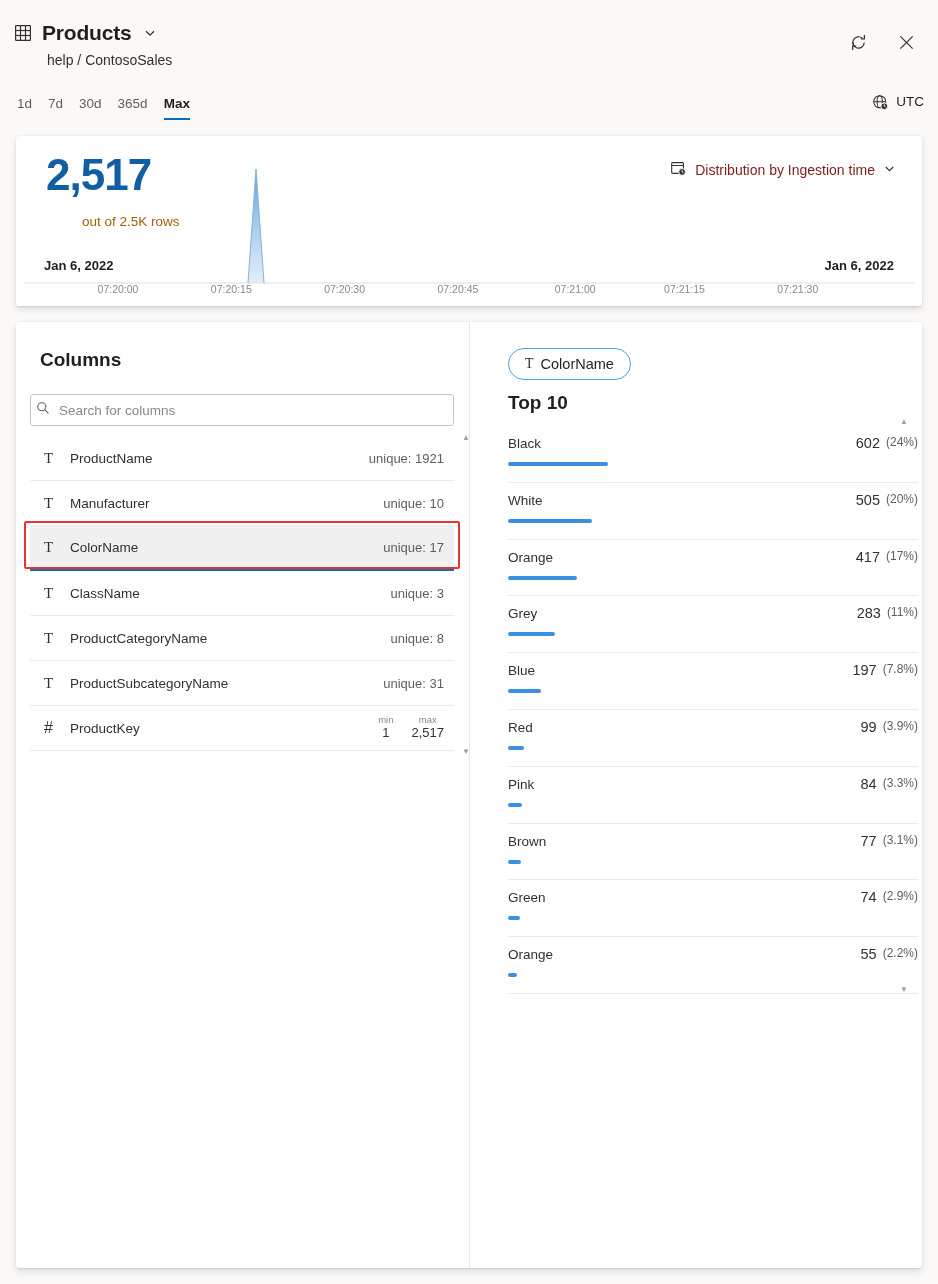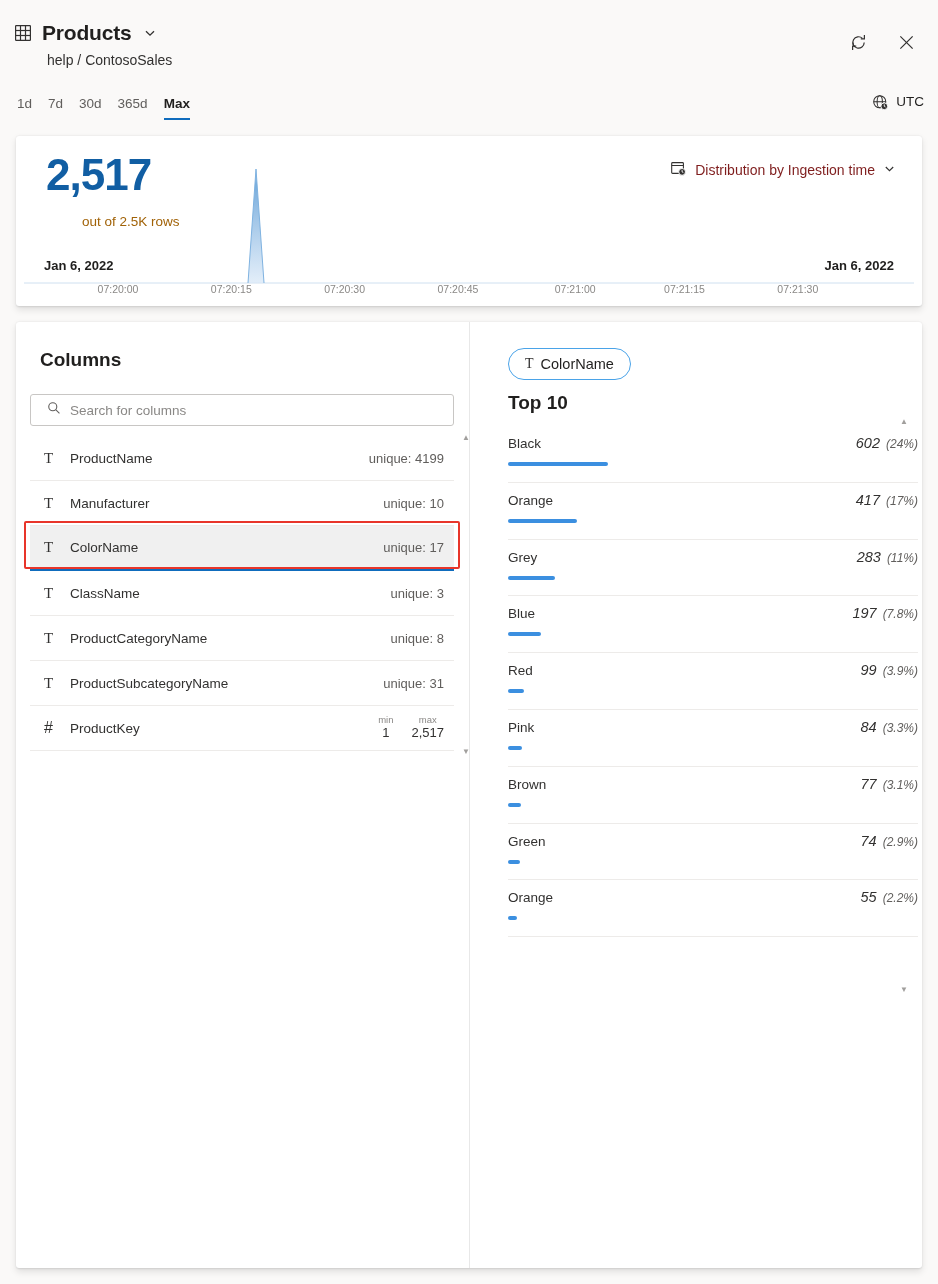--- a/index.html
+++ b/index.html
@@ -110,21 +110,21 @@
 
   
   .cols-pane { position: absolute; left: 0; top: 0; width: 453px; height: 946px; }
   .cols-title {
     position: absolute; left: 24px; top: 27px;
     font-size: 19px; font-weight: bold; color: #201f1e;
   }
   .search-wrap {
     position: absolute; left: 14px; top: 72px; width: 424px; height: 32px;
     border: 1px solid #c8c6c4; border-radius: 3px; background: #fff;
-    display: flex; align-items: center; gap: 9px; padding: 0 16px;
+    display: flex; align-items: center; gap: 9px; padding: 0 5px;
   }
   .search-wrap .ph { font-size: 13.5px; color: #8a8886; }
 
   .col-list {
     position: absolute; left: 14px; top: 114px; width: 440px; height: 320px;
   }
   .col-row {
     position: relative; height: 45px; width: 424px;
     display: flex; align-items: center;
     border-bottom: 1px solid #edebe9;
@@ -181,21 +181,21 @@
     position: relative; height: 56.8px; width: 410px;
     border-bottom: 1px solid #edebe9;
     padding-top: 10px;
   }
   .val-row .vname {
     position: absolute; left: 0; top: 10px;
     font-size: 13.5px; color: #323130;
   }
   .val-row .vnum {
     position: absolute; right: 0; top: 9px;
-    display: flex; align-items: flex-end; gap: 6px; font-style: italic;
+    display: flex; align-items: flex-start; gap: 6px;
   }
   .vnum .n { font-size: 14.5px; color: #323130; }
   .vnum .p { font-size: 12px; color: #605e5c; }
   .val-row .bar {
     position: absolute; left: 0; top: 36px; height: 4px;
     background: #3b8fe0; border-radius: 2px;
   }
 </style>
 </head>
 <body>
@@ -328,21 +328,21 @@
             <line x1="10.2" y1="10.2" x2="14.2" y2="14.2"></line>
           </svg>
         </span>
         <span class="ph">Search for columns</span>
       </div>
 
       <div class="col-list" id="col-list">
           <div class="col-row">
             <span class="tglyph">T</span>
             <span class="cname">ProductName</span>
-            <span class="cmeta">unique: 4199</span>
+            <span class="cmeta">unique: 1921</span>
           </div>
           <div class="col-row">
             <span class="tglyph">T</span>
             <span class="cname">Manufacturer</span>
             <span class="cmeta">unique: 10</span>
           </div>
           <div class="col-row selected">
             <span class="tglyph">T</span>
             <span class="cname">ColorName</span>
             <span class="cmeta">unique: 17</span>
@@ -397,20 +397,28 @@
       <div class="val-list" id="val-list">
           <div class="val-row">
             <div class="vname">Black</div>
             <div class="vnum">
               <span class="n">602</span>
               <span class="p">(24%)</span>
             </div>
             <div class="bar" style="width: 100px; background: rgb(59, 143, 224);"></div>
           </div>
           <div class="val-row">
+            <div class="vname">White</div>
+            <div class="vnum">
+              <span class="n">505</span>
+              <span class="p">(20%)</span>
+            </div>
+            <div class="bar" style="width: 83.9px; background: rgb(59, 143, 224);"></div>
+          </div>
+          <div class="val-row">
             <div class="vname">Orange</div>
             <div class="vnum">
               <span class="n">417</span>
               <span class="p">(17%)</span>
             </div>
             <div class="bar" style="width: 69.3px; background: rgb(59, 143, 224);"></div>
           </div>
           <div class="val-row">
             <div class="vname">Grey</div>
             <div class="vnum">

